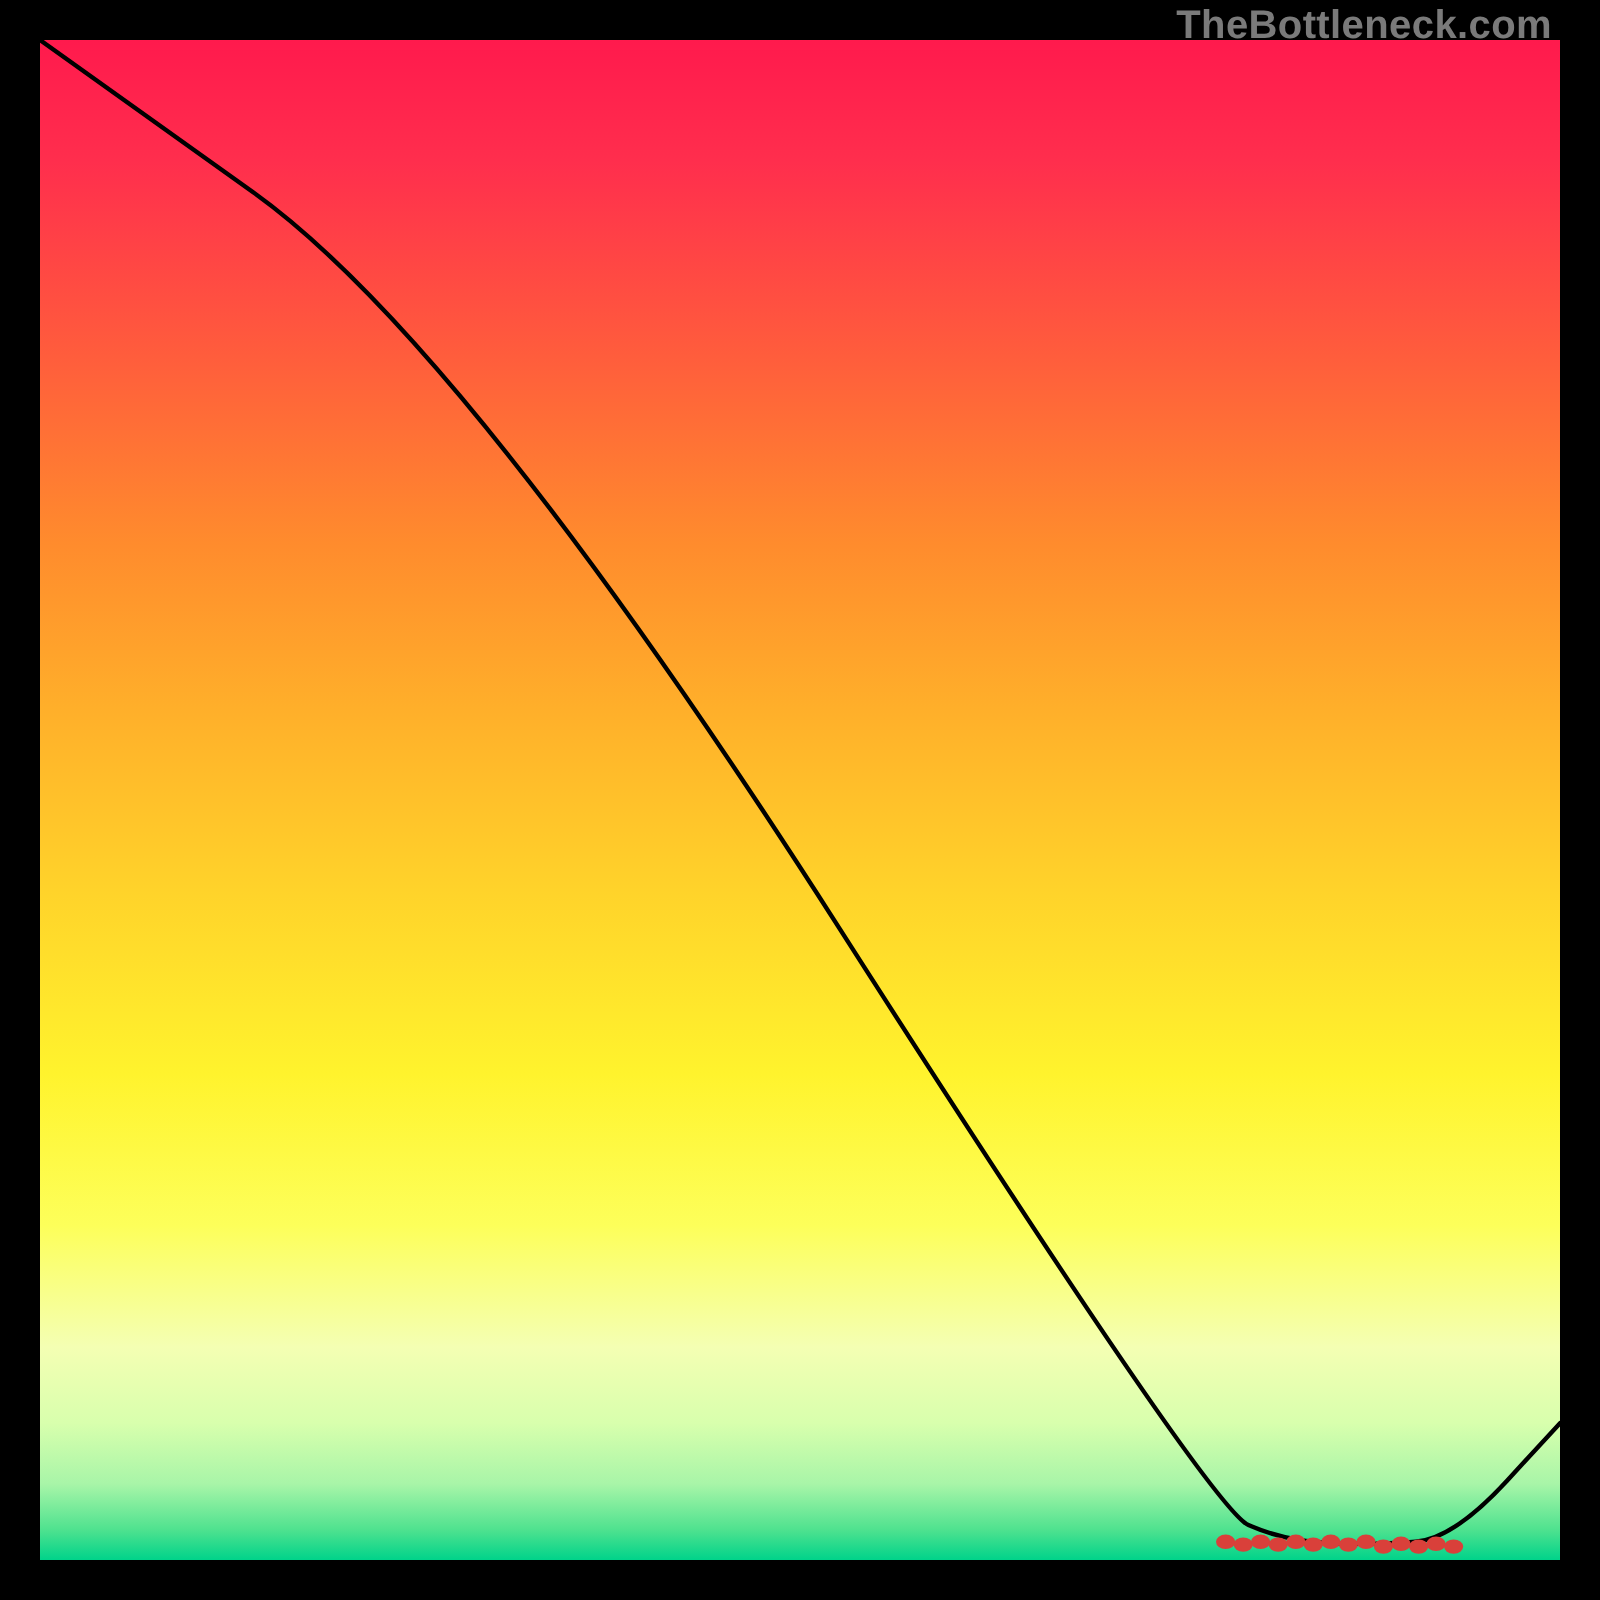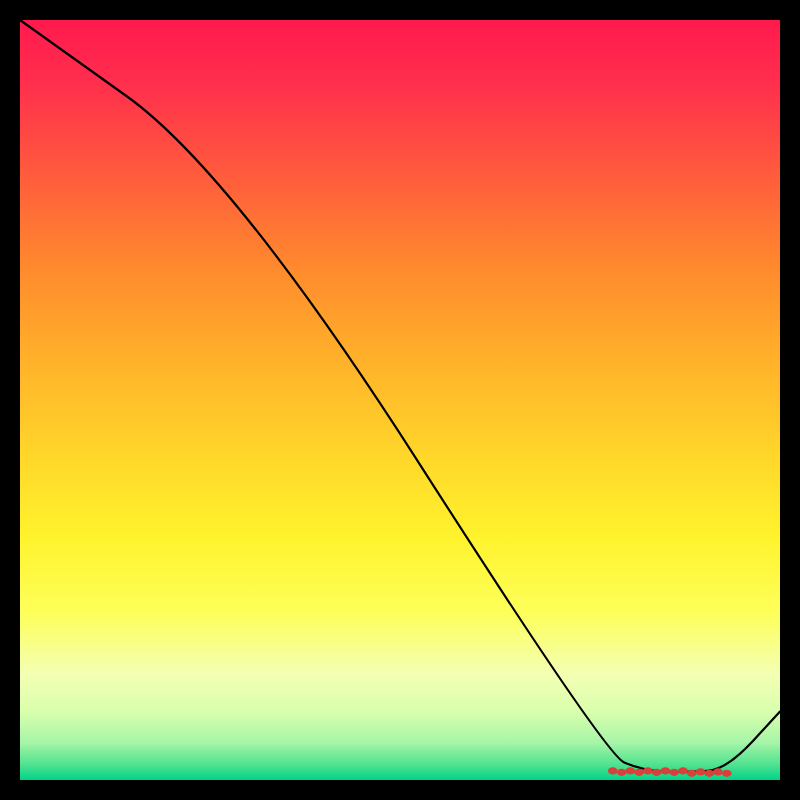--- a/index.html
+++ b/index.html
@@ -57,20 +57,21 @@
     width: 100%;
     height: 100%;
     overflow: visible;
   }
 </style>
 </head>
 <body>
 
 <div class="chart-container">
 
+  <div class="watermark">TheBottleneck.com</div>
 
   <div class="plot-area">
     <svg class="overlay" viewBox="0 0 760 760" preserveAspectRatio="none">
       <g>
         <path id="curve-path" fill="none" stroke="#000" stroke-width="2.2" stroke-linecap="round" stroke-linejoin="round" d="M 0 0 Q 0 0 106.4 76 Q 212.8 152 399 443.08 Q 585.2 734.16 604.2 742.52 Q 623.1999999999999 750.88 646 751.64 Q 668.8 752.4 687.8 750.88 Q 706.8000000000001 749.36 733.4000000000001 720.48 T 760 691.6"></path>
       </g>
       <g id="marker-group">
           <ellipse cx="592.8" cy="750.9" rx="4.8" ry="3.6" fill="#d9403a"></ellipse>
           <ellipse cx="601.6" cy="752.3" rx="4.8" ry="3.6" fill="#d9403a"></ellipse>
           <ellipse cx="610.3" cy="750.9" rx="4.8" ry="3.6" fill="#d9403a"></ellipse>

